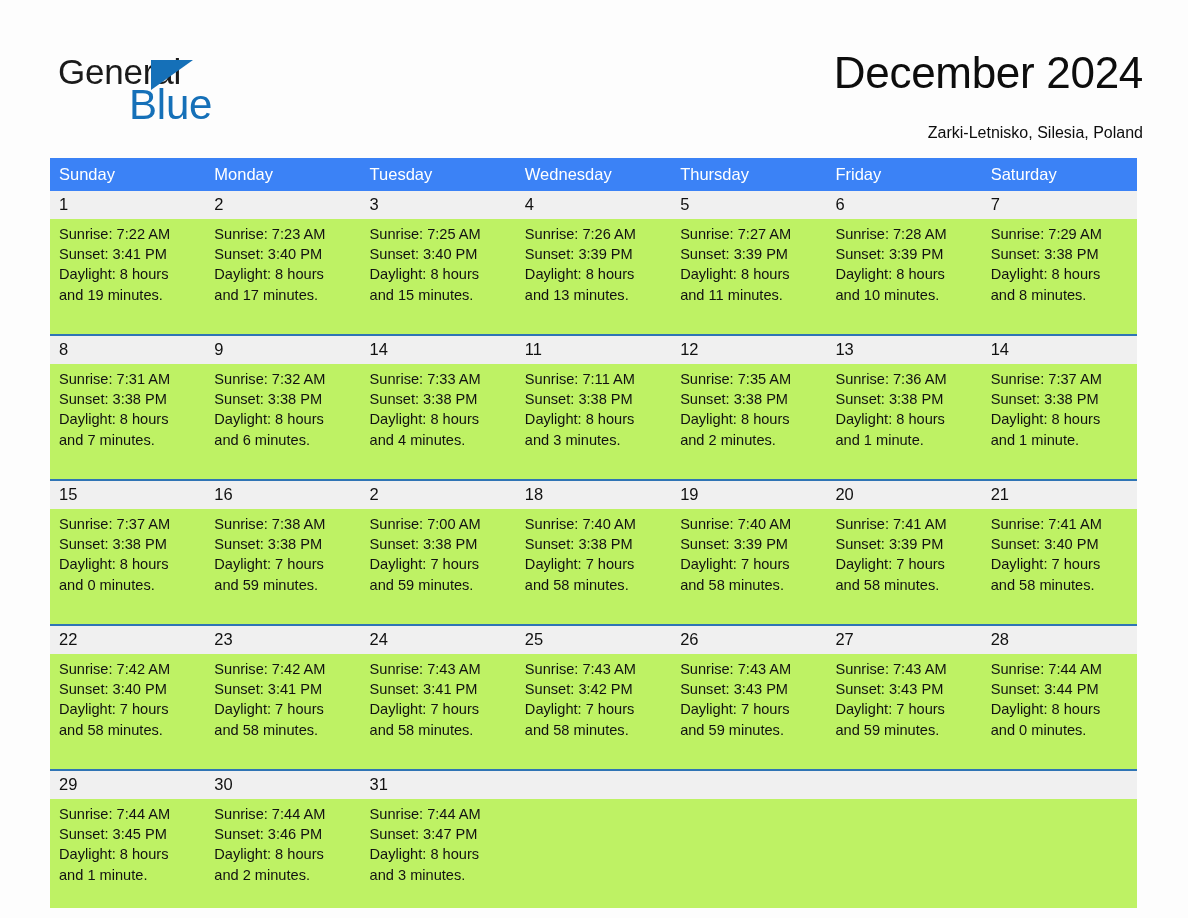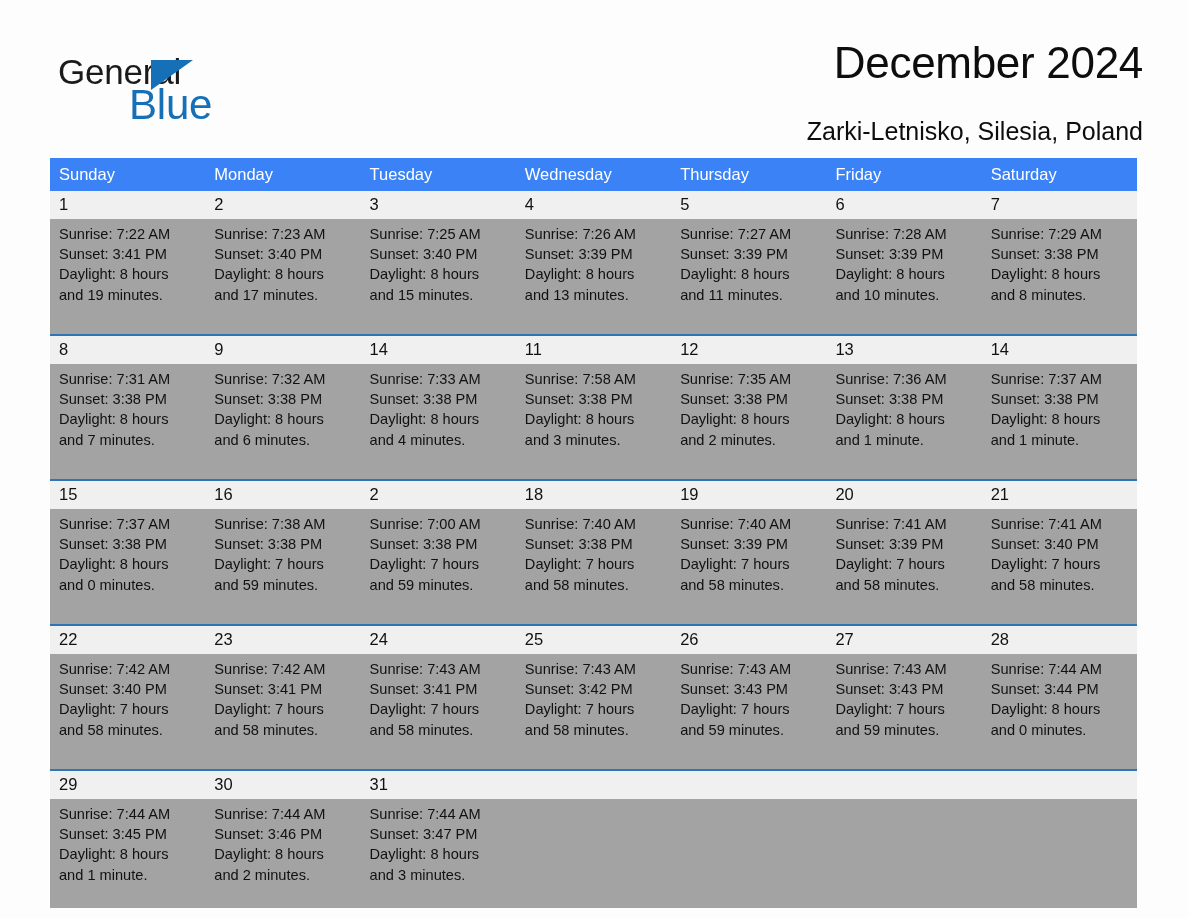--- a/index.html
+++ b/index.html
@@ -63,33 +63,33 @@
     font-size: 42px;
     line-height: 40px;
     color: #1570b8;
     font-weight: 400;
     letter-spacing: -0.2px;
   }
 
   .title-block {
     position: absolute;
     right: 52px;
-    top: 36px;
+    top: 46px;
     text-align: right;
   }
   .cal-title {
     font-size: 44px;
     line-height: 54px;
     font-weight: 400;
     color: #0d0d0d;
     letter-spacing: -0.3px;
   }
   .cal-subtitle {
-    margin-top: 26px;
-    font-size: 25px;
+    margin-top: 18px;
+    font-size: 16px;
     line-height: 30px;
     font-weight: 400;
     color: #0d0d0d;
   }
 
   
   .calendar {
     position: absolute;
     left: 50px;
     top: 158px;
@@ -118,21 +118,21 @@
     color: #111;
     padding: 4px 0 4px 9px;
     vertical-align: top;
     height: 20px;
   }
   tr.daynum-row.first td {
     border-top: none;
   }
 
   tr.detail-row td {
-    background: #a3a3a3;
+    background: #bef264;
     vertical-align: top;
     padding: 5px 6px 14px 9px;
     font-size: 14.6px;
     line-height: 20.2px;
     color: #111;
     height: 96px;
   }
   tr.detail-row.last td {
     height: 90px;
   }
@@ -258,21 +258,21 @@
           <div class="detail-line">Daylight: 8 hours</div>
           <div class="detail-line">and 6 minutes.</div>
         </td>
         <td>
           <div class="detail-line">Sunrise: 7:33 AM</div>
           <div class="detail-line">Sunset: 3:38 PM</div>
           <div class="detail-line">Daylight: 8 hours</div>
           <div class="detail-line">and 4 minutes.</div>
         </td>
         <td>
-          <div class="detail-line">Sunrise: 7:58 AM</div>
+          <div class="detail-line">Sunrise: 7:11 AM</div>
           <div class="detail-line">Sunset: 3:38 PM</div>
           <div class="detail-line">Daylight: 8 hours</div>
           <div class="detail-line">and 3 minutes.</div>
         </td>
         <td>
           <div class="detail-line">Sunrise: 7:35 AM</div>
           <div class="detail-line">Sunset: 3:38 PM</div>
           <div class="detail-line">Daylight: 8 hours</div>
           <div class="detail-line">and 2 minutes.</div>
         </td>

